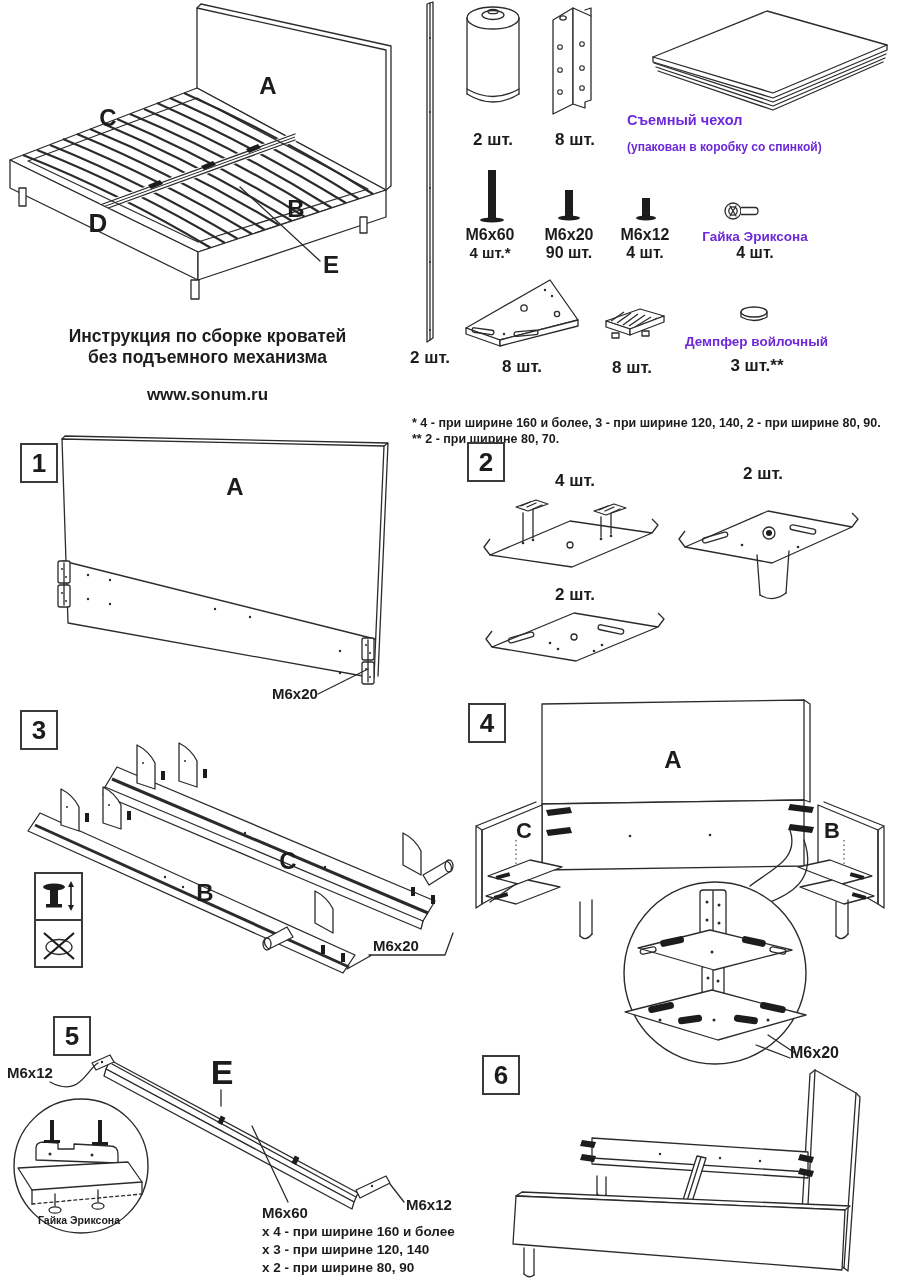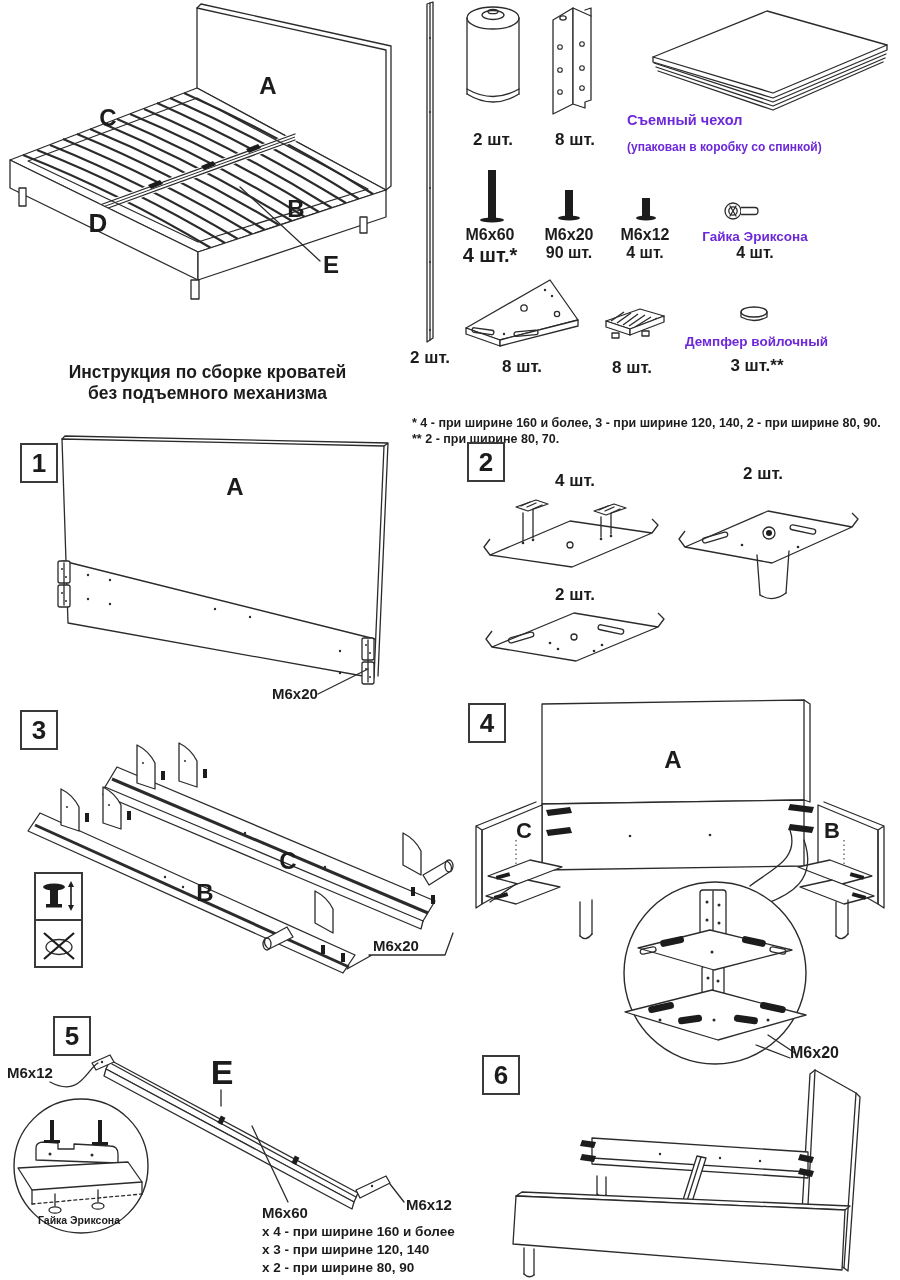--- a/index.html
+++ b/index.html
@@ -10,21 +10,21 @@
   svg text{font-family:"Liberation Sans",sans-serif;font-weight:700;fill:#1c1c1c;}
   path,line,ellipse,circle,rect,polyline{vector-effect:non-scaling-stroke;}
   .ln{stroke:#2b2b2b;stroke-width:1.3;fill:none;stroke-linejoin:round;stroke-linecap:round;}
   .lnw{stroke:#2b2b2b;stroke-width:1.3;fill:#fff;stroke-linejoin:round;}
   .blk{fill:#1c1c1c;stroke:none;}
   .qty{position:absolute;font-weight:700;font-size:17px;text-align:center;color:#1c1c1c;}
   .pname{position:absolute;font-weight:700;font-size:13.5px;color:#6d28d9;white-space:nowrap;}
   .stepnum{position:absolute;width:34px;height:36px;border:2px solid #3a3a3a;background:#fff;
            display:flex;align-items:center;justify-content:center;font-size:26px;font-weight:700;}
   .title{position:absolute;left:25px;top:326px;width:365px;text-align:center;font-weight:700;
-         font-size:17.5px;line-height:21px;margin-top:36px;}
+         font-size:17.5px;line-height:21px;}
   .site{margin-top:16px;font-size:17px;}
   .footnotes{position:absolute;left:412px;top:416px;width:488px;font-size:12.5px;font-weight:700;
              line-height:15.5px;white-space:nowrap;}
 </style>
 </head>
 <body>
 
 <div class="canvas">
 
   <svg class="abs" style="left:0;top:0" width="420" height="320" viewBox="0 0 420 320">
@@ -77,20 +77,21 @@
     <text x="268" y="94" font-size="24" text-anchor="middle">A</text>
     <text x="108" y="126" font-size="24" text-anchor="middle">C</text>
     <text x="98" y="232" font-size="26" text-anchor="middle">D</text>
     <text x="296" y="217" font-size="24" text-anchor="middle">B</text>
     <text x="331" y="273" font-size="24" text-anchor="middle">E</text>
   </svg>
 
   <div class="title">
     <div>Инструкция по сборке кроватей</div>
     <div>без подъемного механизма</div>
+    <div class="site">www.sonum.ru</div>
   </div>
 
   <svg class="abs" style="left:415px;top:0" width="40" height="346" viewBox="0 0 40 346">
     <path class="lnw" d="M12,4 L18,2 L18,338 L12,342 Z"></path>
       <path class="ln" d="M15,3 L15,340"></path>
     <g fill="#2b2b2b">
         <circle cx="15" cy="38" r="1"></circle>
         <circle cx="15" cy="112" r="1"></circle>
     <circle cx="15" cy="188" r="1"></circle>
         <circle cx="15" cy="262" r="1"></circle>
@@ -134,21 +135,21 @@
     <path class="ln" d="M13,66 L128,105 L238,57"></path>
   </svg>
   <div class="pname" style="left:627px;top:112px;font-size:14.5px">Съемный чехол</div>
   <div class="pname" style="left:627px;top:140px;font-size:12px">(упакован в коробку со спинкой)</div>
 
   <svg class="abs" style="left:478px;top:168px" width="28" height="60" viewBox="0 0 28 60">
     <rect class="blk" x="10" y="2" width="8" height="48"></rect>
     <ellipse class="blk" cx="14" cy="52" rx="12" ry="2.6"></ellipse>
   </svg>
   <div class="qty" style="left:458px;top:226px;width:64px;font-size:16px">M6x60</div>
-  <div class="qty" style="left:458px;top:244px;width:64px;font-size:20px">4 шт.*</div>
+  <div class="qty" style="left:458px;top:244px;width:64px;font-size:15px">4 шт.*</div>
 
   <svg class="abs" style="left:556px;top:188px" width="26" height="38" viewBox="0 0 26 38">
     <rect class="blk" x="9" y="2" width="8" height="26"></rect>
     <ellipse class="blk" cx="13" cy="30" rx="11" ry="2.5"></ellipse>
   </svg>
   <div class="qty" style="left:538px;top:226px;width:62px;font-size:16px">M6x20</div>
   <div class="qty" style="left:538px;top:244px;width:62px;font-size:16px">90 шт.</div>
 
   <svg class="abs" style="left:634px;top:196px" width="24" height="30" viewBox="0 0 24 30">
     <rect class="blk" x="8" y="2" width="8" height="18"></rect>

